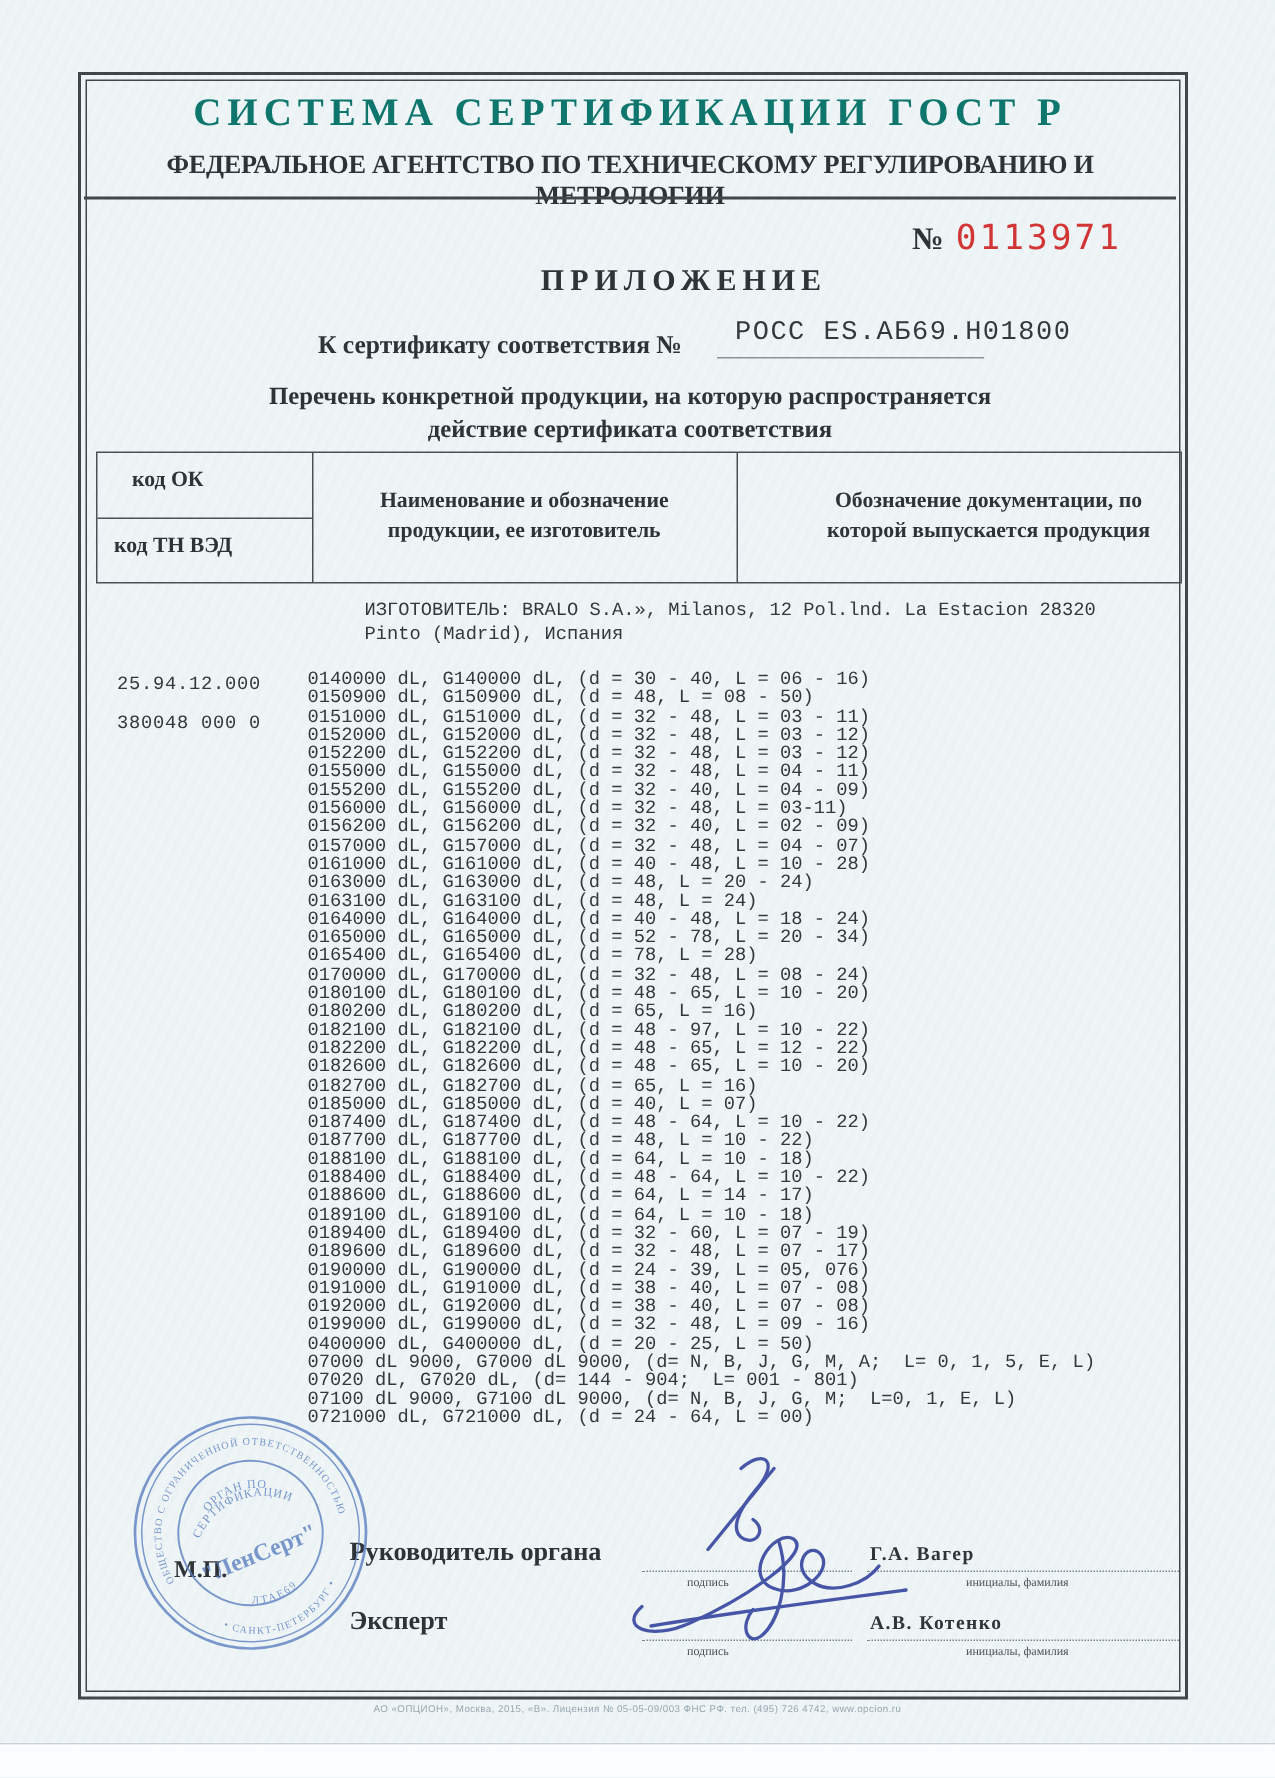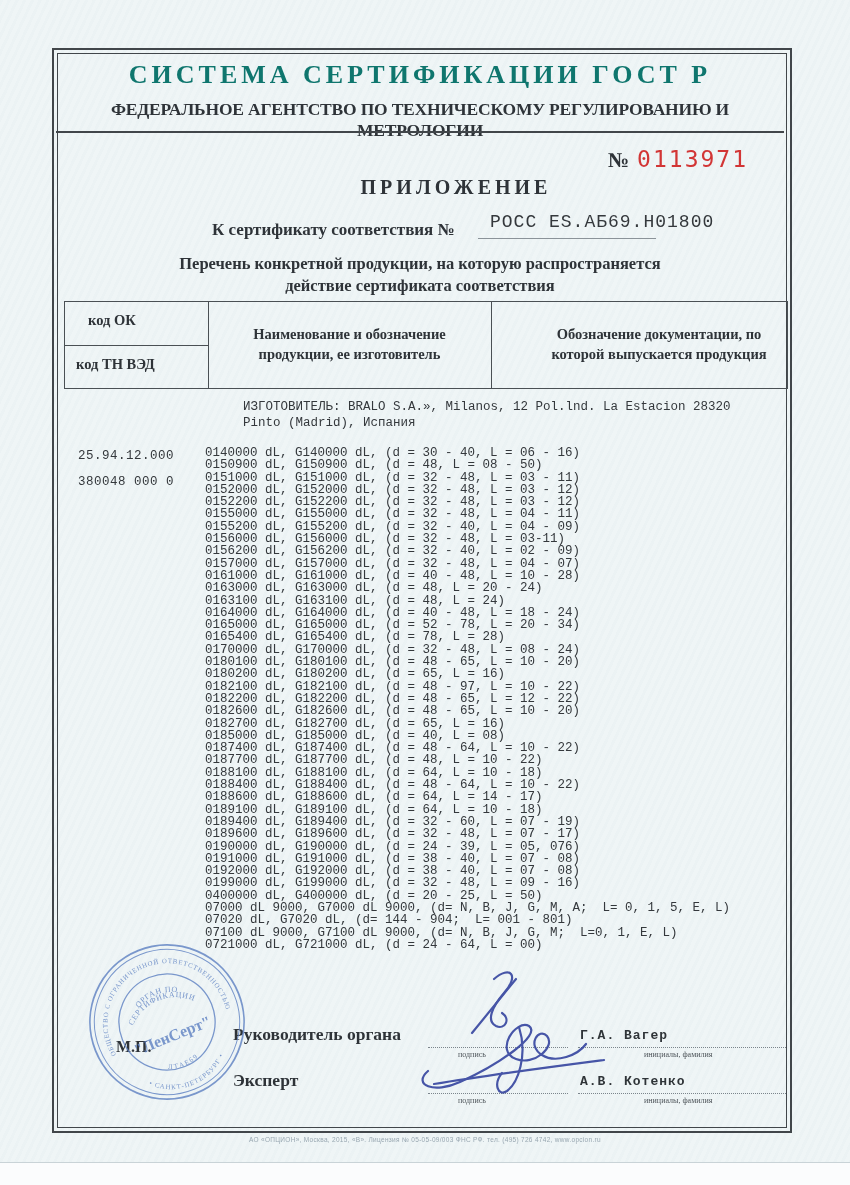--- a/index.html
+++ b/index.html
@@ -46,21 +46,21 @@
   .prod-line{font-family:"Liberation Mono", monospace;font-size:12.5px;line-height:12.3px;white-space:pre;color:#34383c;}
   
   .role{font-size:17.5px;font-weight:700;color:#2e3338;}
   .role1{left:233px;top:1024px;} .role2{left:233px;top:1070px;}
   .sigline{border-bottom:1.3px dotted #7b858c;height:0;}
   .l1a{left:428px;top:1047px;width:140px;} .l1b{left:578px;top:1047px;width:208px;}
   .l2a{left:428px;top:1093px;width:140px;} .l2b{left:578px;top:1093px;width:208px;}
   .cap{font-size:8px;color:#4c5358;}
   .cap1a{left:458px;top:1050px;} .cap1b{left:644px;top:1050px;}
   .cap2a{left:458px;top:1096px;} .cap2b{left:644px;top:1096px;}
-  .sigwho{font-family:Liberation Mono, monospace;font-weight:700;font-size:13px;letter-spacing:1px;color:#2f3438;}
+  .sigwho{font-family:Liberation Serif, serif;font-weight:700;font-size:13px;letter-spacing:1px;color:#2f3438;}
   .name1{left:580px;top:1028px;} .name2{left:580px;top:1074px;}
   .mp{left:116px;top:1038px;font-size:16px;font-weight:600;color:#2e3338;}
   
   .stamp{left:72px;top:936px;width:190px;height:178px;}
   .ink{left:398px;top:963px;width:310px;height:145px;}
   
   .footer{top:1136px;left:0;width:850px;text-align:center;font-family:"Liberation Sans", sans-serif;font-size:6.5px;color:#98a7b1;letter-spacing:0.3px;}
   .page-edge{top:1162px;left:0;width:850px;height:1px;background:#c9d3d7;}
   .below-page{top:1163px;left:0;width:850px;height:22px;background:#fbfcfd;}
 </style>
@@ -126,21 +126,21 @@
       <div class="prod-line">0164000 dL, G164000 dL, (d = 40 - 48, L = 18 - 24)</div>
       <div class="prod-line">0165000 dL, G165000 dL, (d = 52 - 78, L = 20 - 34)</div>
       <div class="prod-line">0165400 dL, G165400 dL, (d = 78, L = 28)</div>
       <div class="prod-line">0170000 dL, G170000 dL, (d = 32 - 48, L = 08 - 24)</div>
       <div class="prod-line">0180100 dL, G180100 dL, (d = 48 - 65, L = 10 - 20)</div>
       <div class="prod-line">0180200 dL, G180200 dL, (d = 65, L = 16)</div>
       <div class="prod-line">0182100 dL, G182100 dL, (d = 48 - 97, L = 10 - 22)</div>
       <div class="prod-line">0182200 dL, G182200 dL, (d = 48 - 65, L = 12 - 22)</div>
       <div class="prod-line">0182600 dL, G182600 dL, (d = 48 - 65, L = 10 - 20)</div>
       <div class="prod-line">0182700 dL, G182700 dL, (d = 65, L = 16)</div>
-      <div class="prod-line">0185000 dL, G185000 dL, (d = 40, L = 08)</div>
+      <div class="prod-line">0185000 dL, G185000 dL, (d = 40, L = 07)</div>
       <div class="prod-line">0187400 dL, G187400 dL, (d = 48 - 64, L = 10 - 22)</div>
       <div class="prod-line">0187700 dL, G187700 dL, (d = 48, L = 10 - 22)</div>
       <div class="prod-line">0188100 dL, G188100 dL, (d = 64, L = 10 - 18)</div>
       <div class="prod-line">0188400 dL, G188400 dL, (d = 48 - 64, L = 10 - 22)</div>
       <div class="prod-line">0188600 dL, G188600 dL, (d = 64, L = 14 - 17)</div>
       <div class="prod-line">0189100 dL, G189100 dL, (d = 64, L = 10 - 18)</div>
       <div class="prod-line">0189400 dL, G189400 dL, (d = 32 - 60, L = 07 - 19)</div>
       <div class="prod-line">0189600 dL, G189600 dL, (d = 32 - 48, L = 07 - 17)</div>
       <div class="prod-line">0190000 dL, G190000 dL, (d = 24 - 39, L = 05, 076)</div>
       <div class="prod-line">0191000 dL, G191000 dL, (d = 38 - 40, L = 07 - 08)</div>

